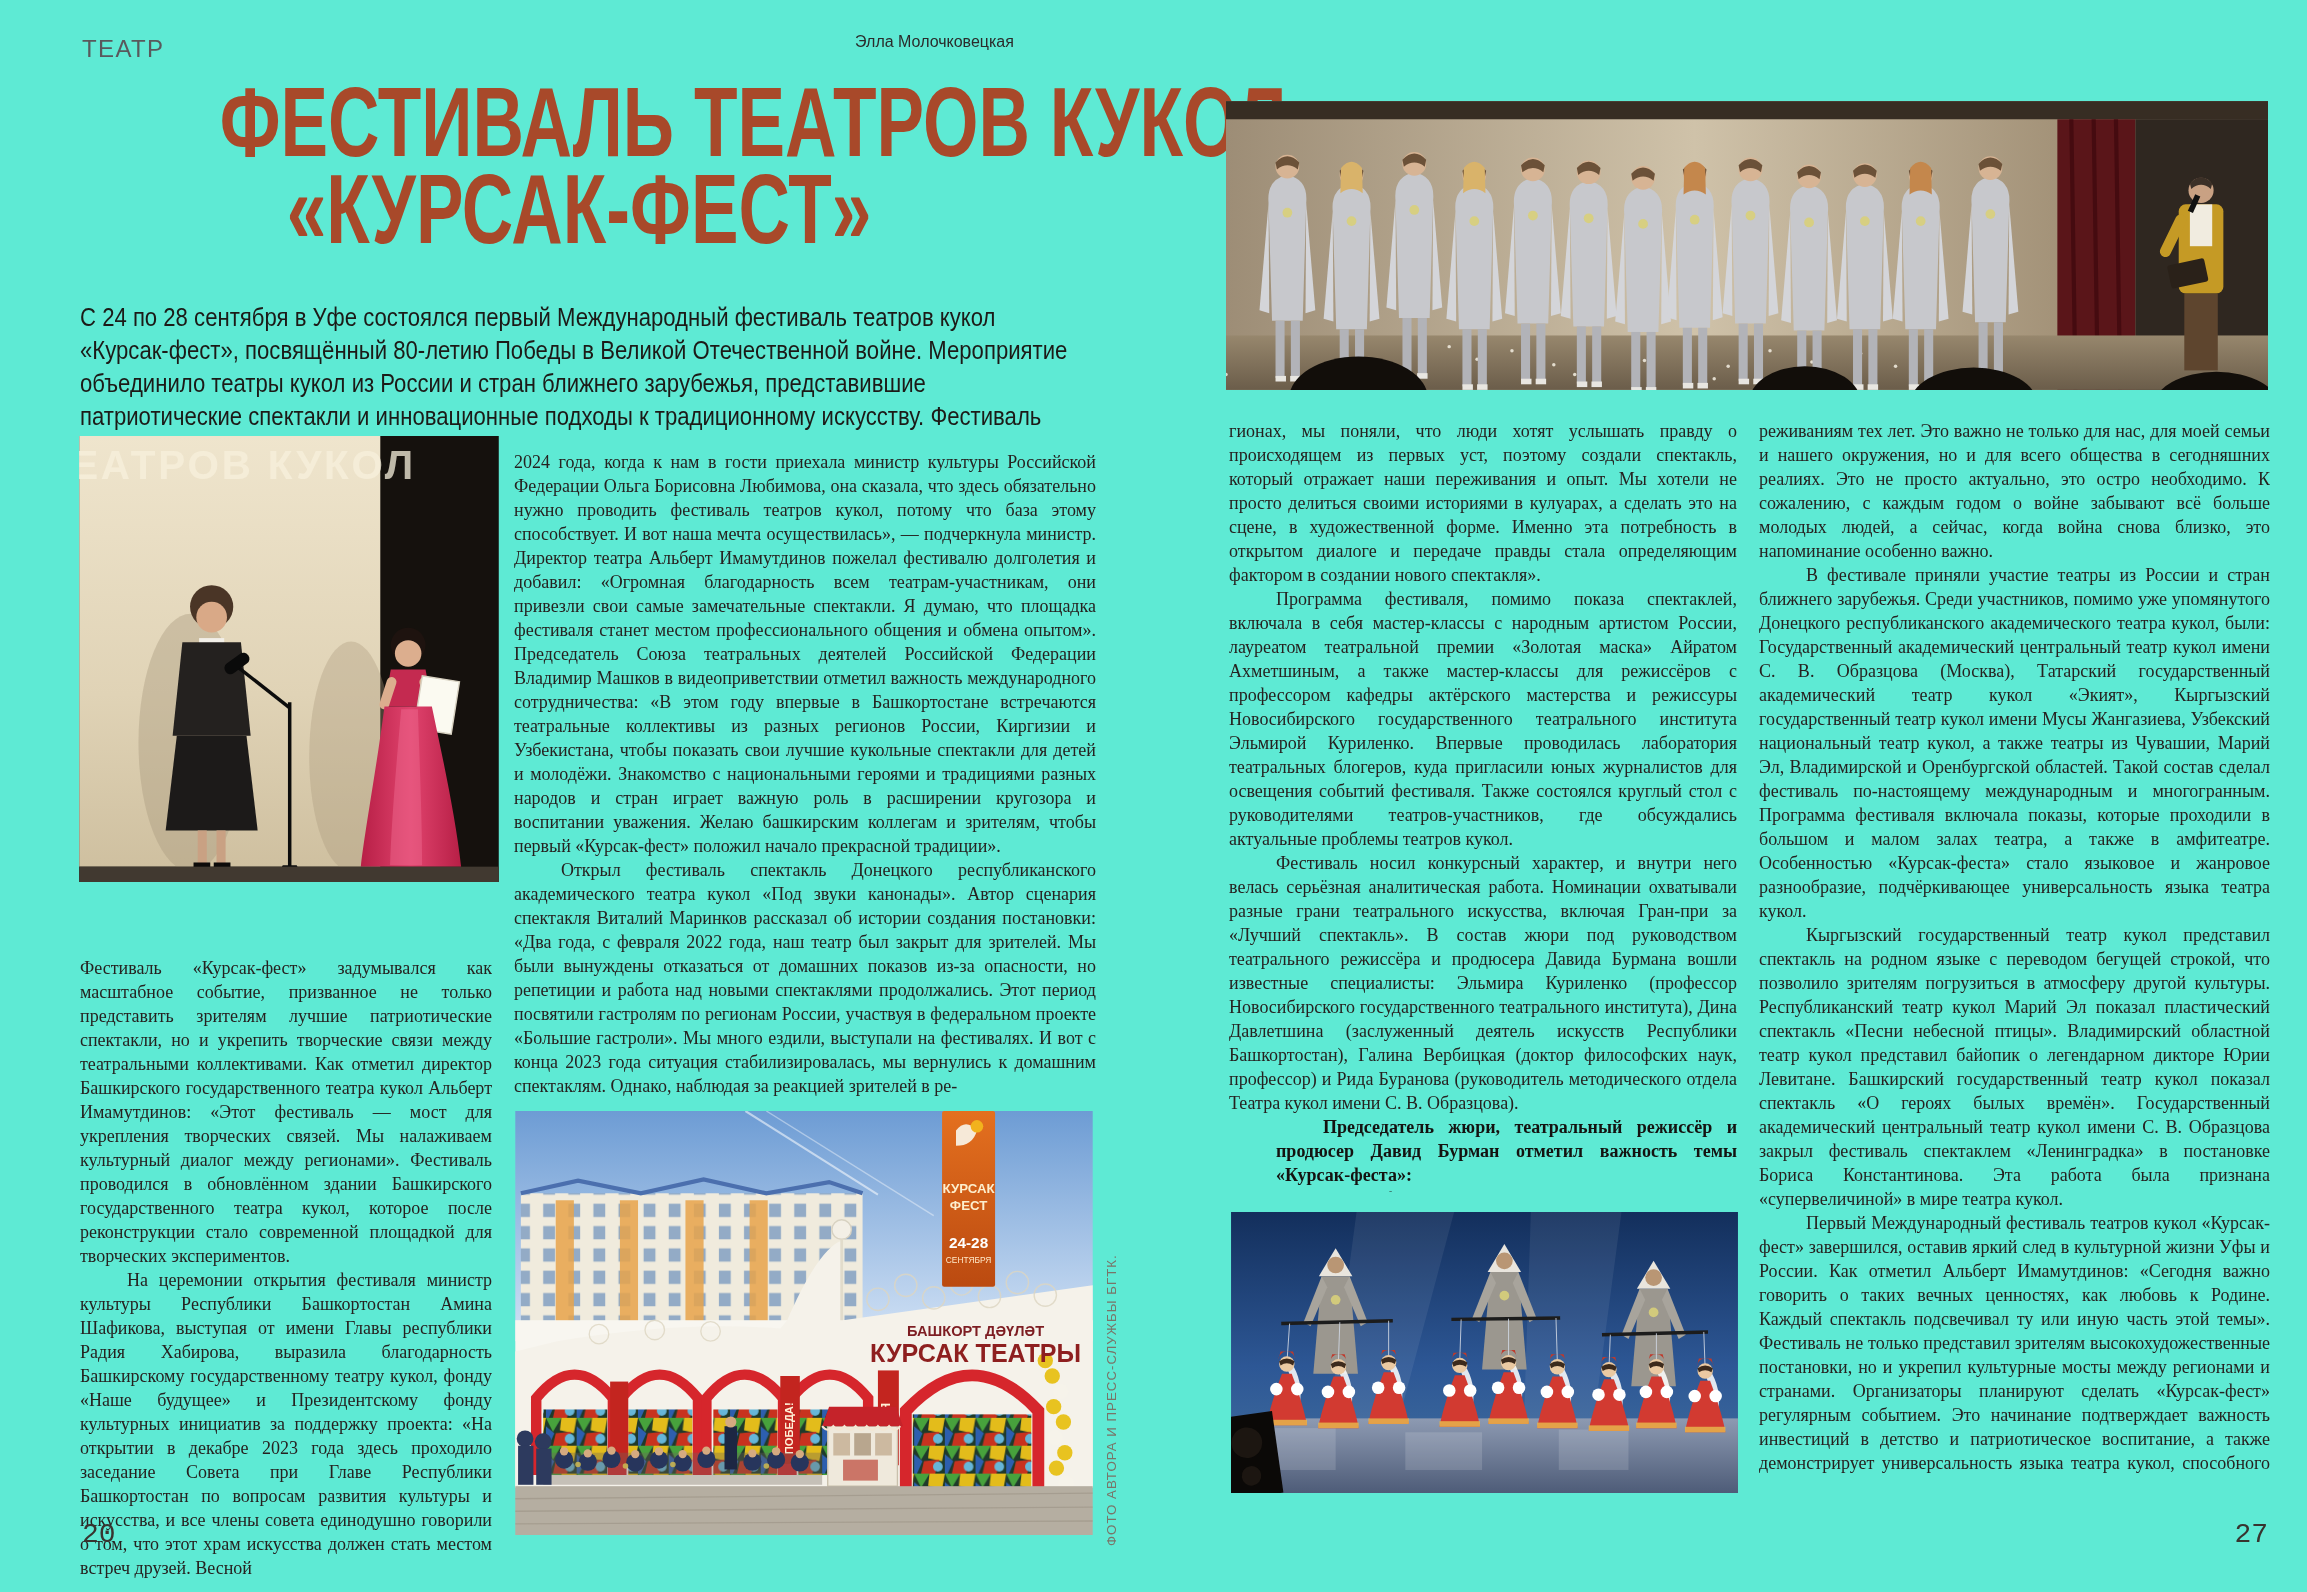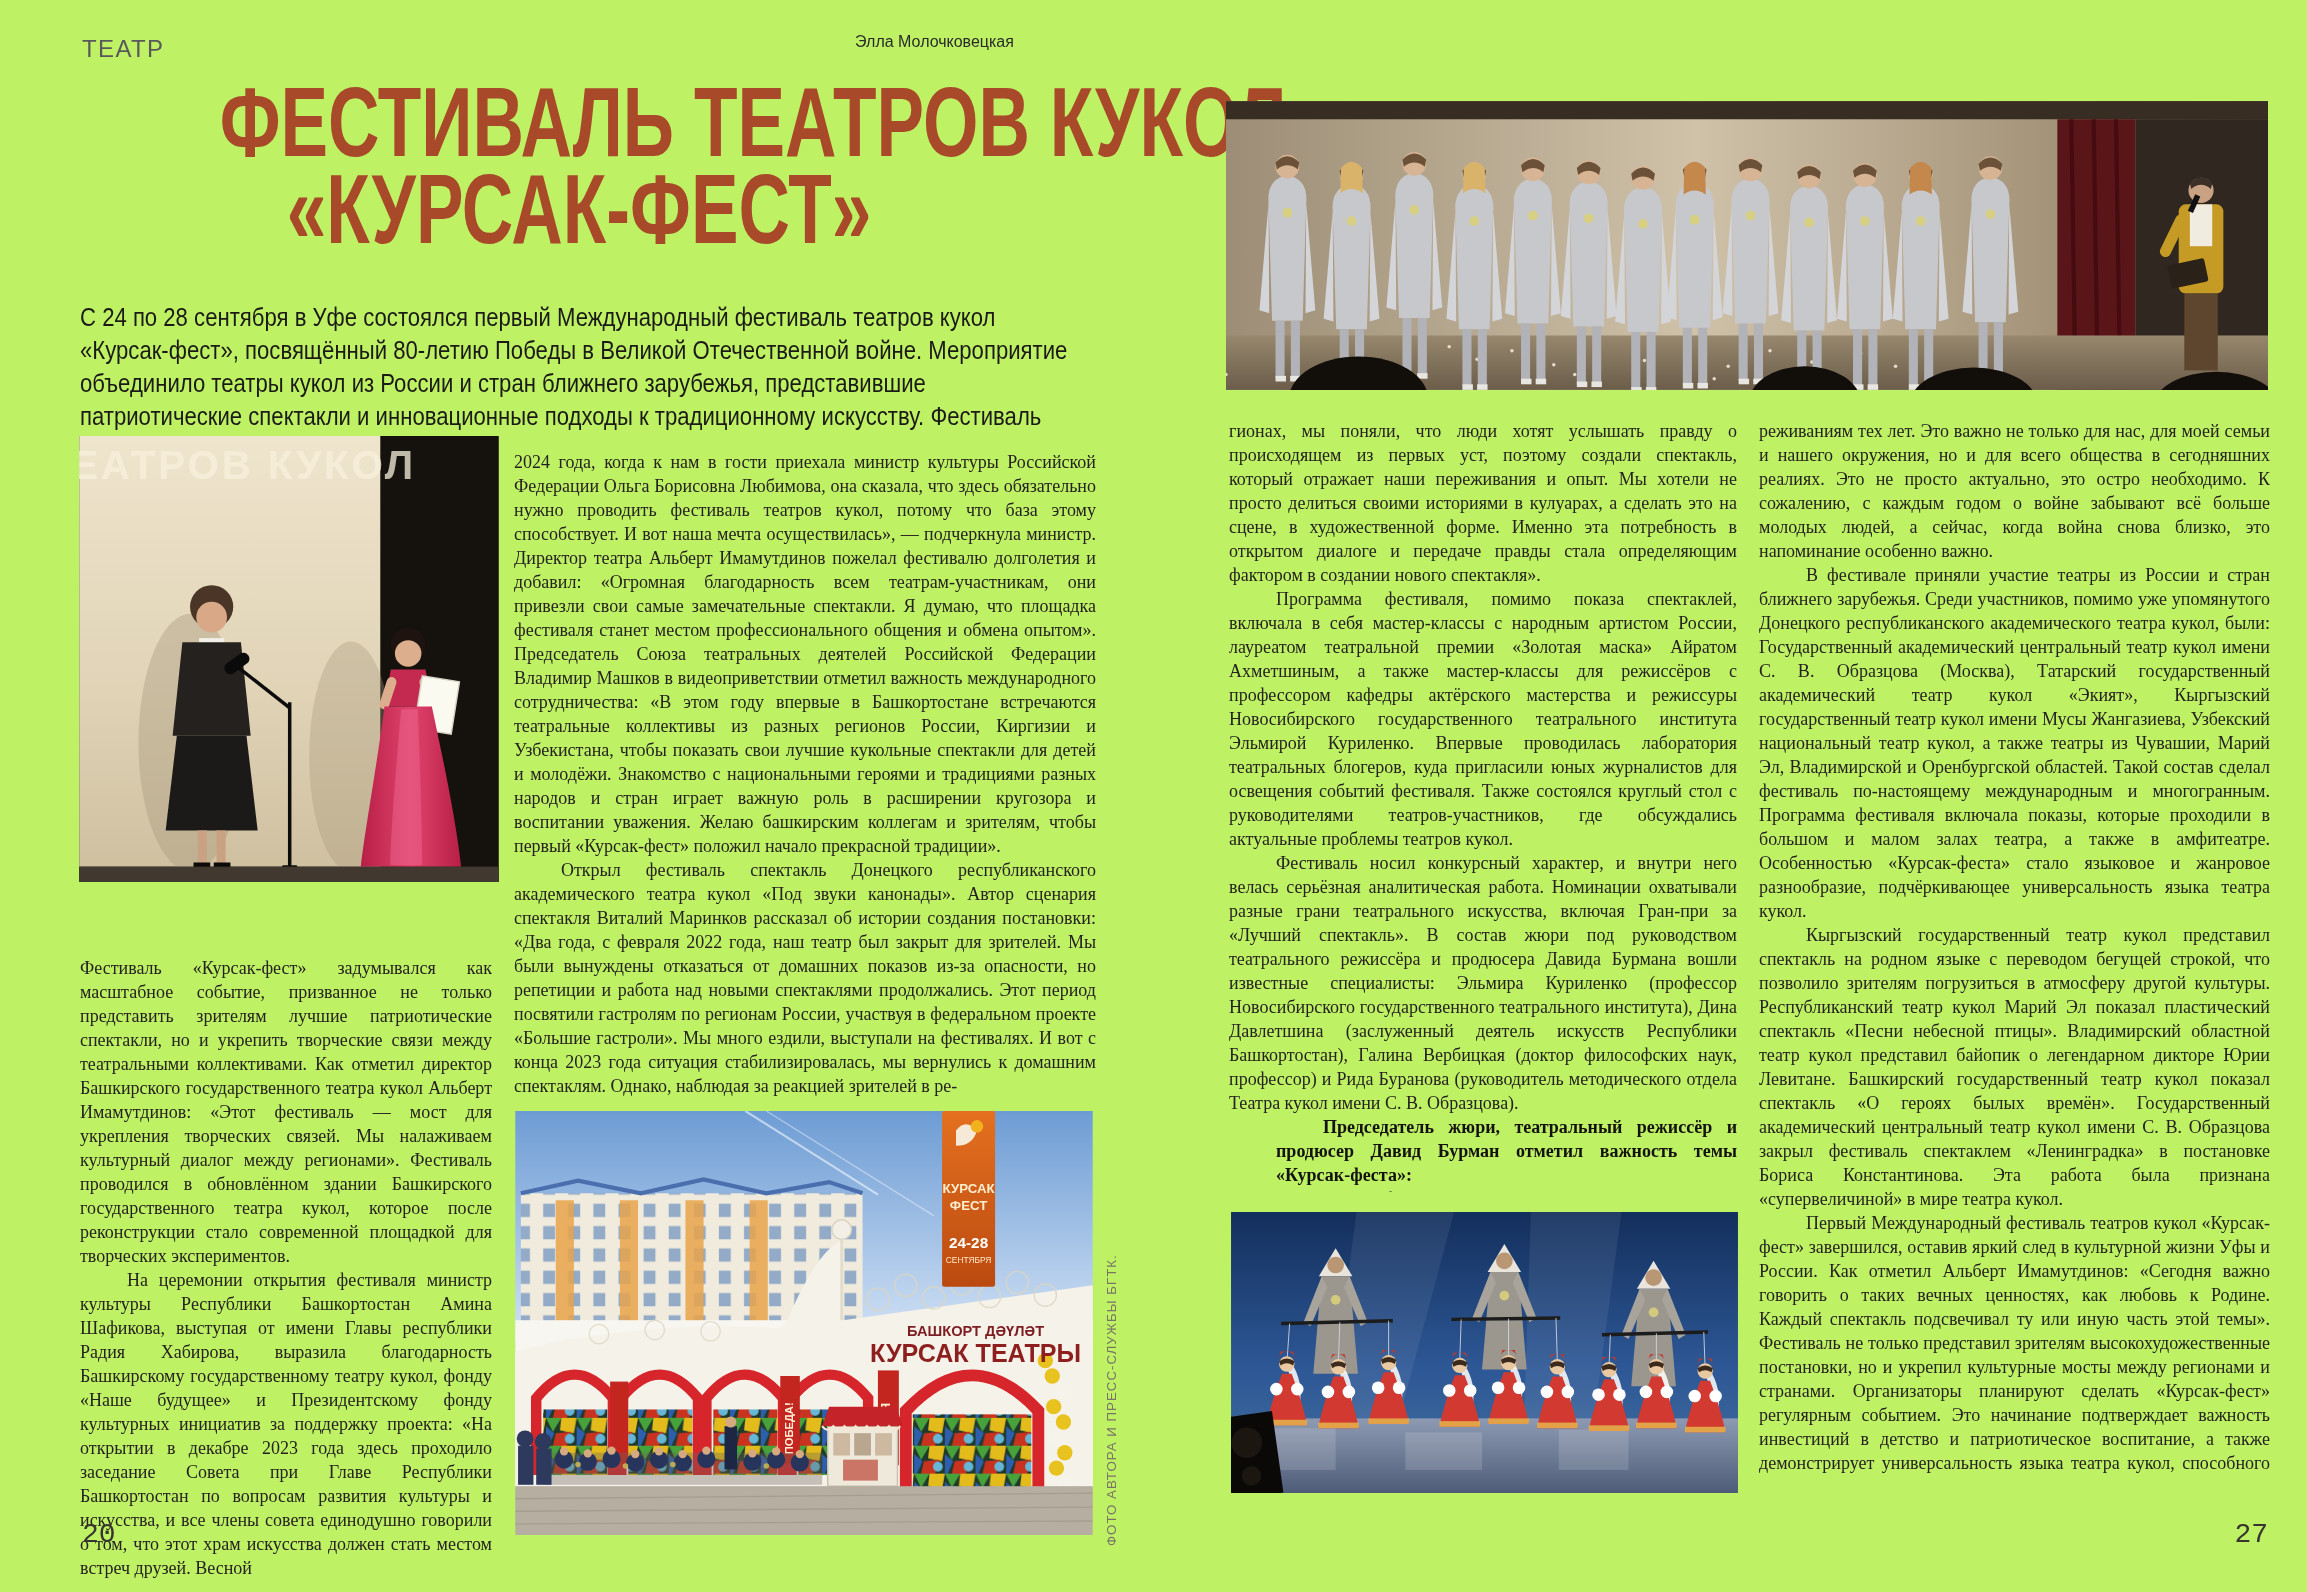--- a/index.html
+++ b/index.html
@@ -1,20 +1,20 @@
 <!DOCTYPE html>
 <html lang="ru" style="font-size:11px"><head>
 <meta charset="utf-8">
 <style>
   html,body{margin:0;padding:0;}
   body{background:#e8e0cc;}
   .spread{
     position:relative;
     width:2307px;height:1593px;
-    background:#bef264;
+    background:#5eead4;
     overflow:hidden;
     font-family:"Liberation Serif", serif;
     color:#262220;
   }
   .abs{position:absolute;}
   
   .kicker{
     left:82px;top:35px;
     font-family:"Liberation Sans", sans-serif;
     font-size:24px;letter-spacing:1.4px;color:#59595c;

